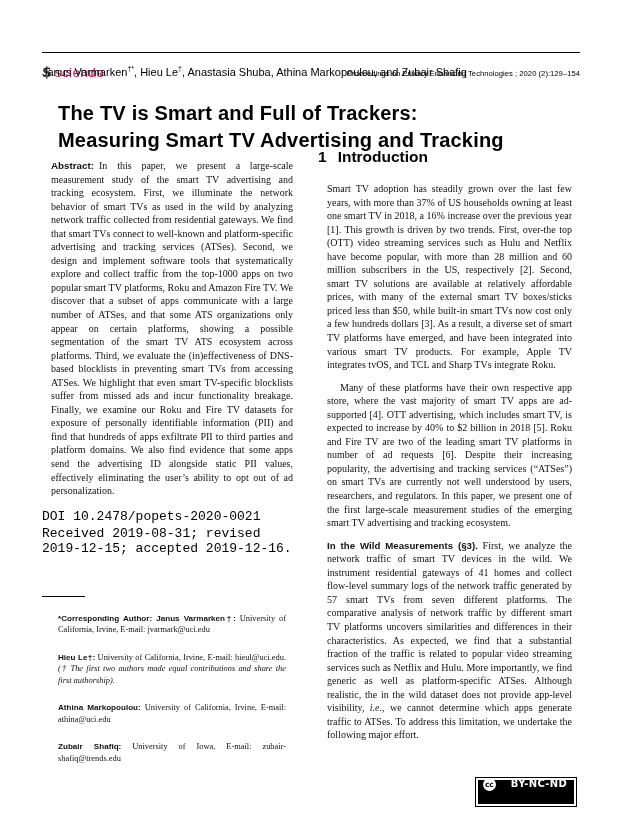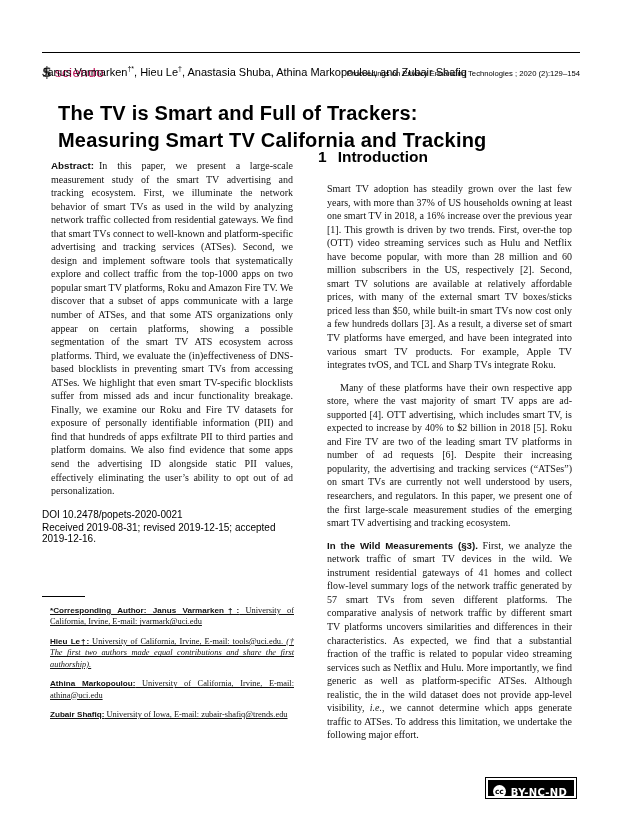--- a/index.html
+++ b/index.html
@@ -32,43 +32,43 @@
   .title span { display:block; }
 
   
   .col-left  { position:absolute; left:42px;  top:150px; width:260px; }
   .col-right { position:absolute; left:318px; top:146px; width:263px; }
 
   p.jtext { margin:9px; font-size:10px; line-height:13.55px; text-align:justify; color:#111; }
   .label-sans { font-family:"Liberation Sans", sans-serif; font-weight:bold;
     font-size:9.8px; margin-right:5px; }
   .keywords { margin-top:9px; }
-  .meta-line { font-family:Liberation Sans, sans-serif; font-size:10px; color:#000; }
+  .meta-line { font-family:Liberation Mono, monospace; font-size:13px; color:#000; }
   .doi { margin-top:11px; }
   .received { margin-top:2.5px; }
 
   
   .footnotes { position:absolute; left:42px; top:596px; width:260px; }
   .fn-rule { width:43px; border-top:1.3px solid #000; margin-bottom:5px; }
-  .fn { margin:8px; font-size:8.4px; line-height:11.45px; text-align:justify; color:#111;text-decoration:underline; }
+  .fn { margin:16px; font-size:8.4px; line-height:11.45px; text-align:justify; color:#111; }
   .fn-bold { font-family:"Liberation Sans", sans-serif; font-weight:bold; font-size:8.1px; }
 
   
   .section-heading { margin:2px 0 16px 0; font-family:"Liberation Sans", sans-serif;
     font-size:15.5px; font-weight:bold; color:#000; }
   .sec-num { margin-right:11px; }
   .indent { text-indent:13px; }
   .p3 { margin-top:5px; }
   .lead-bold { font-family:"Liberation Sans", sans-serif; font-weight:bold; font-size:9.7px; }
 
   
-  .cc-badge { position:absolute; right:44px; top:777px; height:22px;
+  .cc-badge { position:absolute; right:44px; top:777px; height:30px;
     box-sizing:border-box; background:#000; border:1px solid #000;
     box-shadow:inset 0 0 0 2px #fff;
-    display:flex; align-items:flex-end; gap:5px; padding:0 9px 0 7px; }
+    display:flex; align-items:flex-start; gap:15px; padding:0 9px 0 7px; }
   .cc-circle { width:13px; height:13px; border-radius:50%; background:#fff; color:#000;
     font-family:"DejaVu Sans", sans-serif; font-weight:bold; font-size:7.5px;
     display:flex; align-items:center; justify-content:center; }
   .cc-label { color:#fff; font-family:"DejaVu Sans", sans-serif; font-weight:bold;
     font-size:10px; letter-spacing:0.3px; }
 </style>
 </head>
 <body>
 
 <div class="page">
@@ -81,35 +81,35 @@
     <div class="citation">Proceedings on Privacy Enhancing Technologies ; 2020 (2):129–154</div>
   </div>
   <div class="header-rule"></div>
 
   <div class="authors">
     <span><span>Janus Varmarken</span><sup>†*</sup></span><span><span>, Hieu Le</span><sup>†</sup></span><span><span>, Anastasia Shuba, Athina Markopoulou, and Zubair Shafiq</span></span>
   </div>
 
   <h1 class="title">
     <span>The TV is Smart and Full of Trackers:</span>
-    <span>Measuring Smart TV California and Tracking</span>
+    <span>Measuring Smart TV Advertising and Tracking</span>
   </h1>
 
   <div class="col-left">
     <p class="jtext">
       <span class="label-sans">Abstract:</span><span>In this paper, we present a large-scale measurement study of the smart TV advertising and tracking ecosystem. First, we illuminate the network behavior of smart TVs as used in the wild by analyzing network traffic collected from residential gateways. We find that smart TVs connect to well-known and platform-specific advertising and tracking services (ATSes). Second, we design and implement software tools that systematically explore and collect traffic from the top-1000 apps on two popular smart TV platforms, Roku and Amazon Fire TV. We discover that a subset of apps communicate with a large number of ATSes, and that some ATS organizations only appear on certain platforms, showing a possible segmentation of the smart TV ATS ecosystem across platforms. Third, we evaluate the (in)effectiveness of DNS-based blocklists in preventing smart TVs from accessing ATSes. We highlight that even smart TV-specific blocklists suffer from missed ads and incur functionality breakage. Finally, we examine our Roku and Fire TV datasets for exposure of personally identifiable information (PII) and find that hundreds of apps exfiltrate PII to third parties and platform domains. We also find evidence that some apps send the advertising ID alongside static PII values, effectively eliminating the user’s ability to opt out of ad personalization.</span>
     </p>
     <div class="meta-line doi">DOI 10.2478/popets-2020-0021</div>
     <div class="meta-line received">Received 2019-08-31; revised 2019-12-15; accepted 2019-12-16.</div>
   </div>
 
   <div class="footnotes">
     <div class="fn-rule"></div>
     <p class="fn"><span class="fn-bold">*Corresponding Author: Janus Varmarken†:</span><span> University of California, Irvine, E-mail: jvarmark@uci.edu</span><i></i></p>
-    <p class="fn"><span class="fn-bold">Hieu Le†:</span><span> University of California, Irvine, E-mail: tools@uci.edu. </span><i>(† The first two authors made equal contributions and share the first authorship).</i></p>
+    <p class="fn"><span class="fn-bold">Hieu Le†:</span><span> University of California, Irvine, E-mail: hieul@uci.edu. </span><i>(† The first two authors made equal contributions and share the first authorship).</i></p>
     <p class="fn"><span class="fn-bold">Athina Markopoulou:</span><span> University of California, Irvine, E-mail: athina@uci.edu</span><i></i></p>
     <p class="fn"><span class="fn-bold">Zubair Shafiq:</span><span> University of Iowa, E-mail: zubair-shafiq@trends.edu</span><i></i></p>
   </div>
 
   <div class="col-right">
     <h2 class="section-heading">
       <span class="sec-num">1</span><span>Introduction</span>
     </h2>
     <p class="jtext">Smart TV adoption has steadily grown over the last few years, with more than 37% of US households owning at least one smart TV in 2018, a 16% increase over the previous year [1]. This growth is driven by two trends. First, over-the top (OTT) video streaming services such as Hulu and Netflix have become popular, with more than 28 million and 60 million subscribers in the US, respectively [2]. Second, smart TV solutions are available at relatively affordable prices, with many of the external smart TV boxes/sticks priced less than $50, while built-in smart TVs now cost only a few hundreds dollars [3]. As a result, a diverse set of smart TV platforms have emerged, and have been integrated into various smart TV products. For example, Apple TV integrates tvOS, and TCL and Sharp TVs integrate Roku.</p>
     <p class="jtext indent">Many of these platforms have their own respective app store, where the vast majority of smart TV apps are ad-supported [4]. OTT advertising, which includes smart TV, is expected to increase by 40% to $2 billion in 2018 [5]. Roku and Fire TV are two of the leading smart TV platforms in number of ad requests [6]. Despite their increasing popularity, the advertising and tracking services (“ATSes”) on smart TVs are currently not well understood by users, researchers, and regulators. In this paper, we present one of the first large-scale measurement studies of the emerging smart TV advertising and tracking ecosystem.</p>

